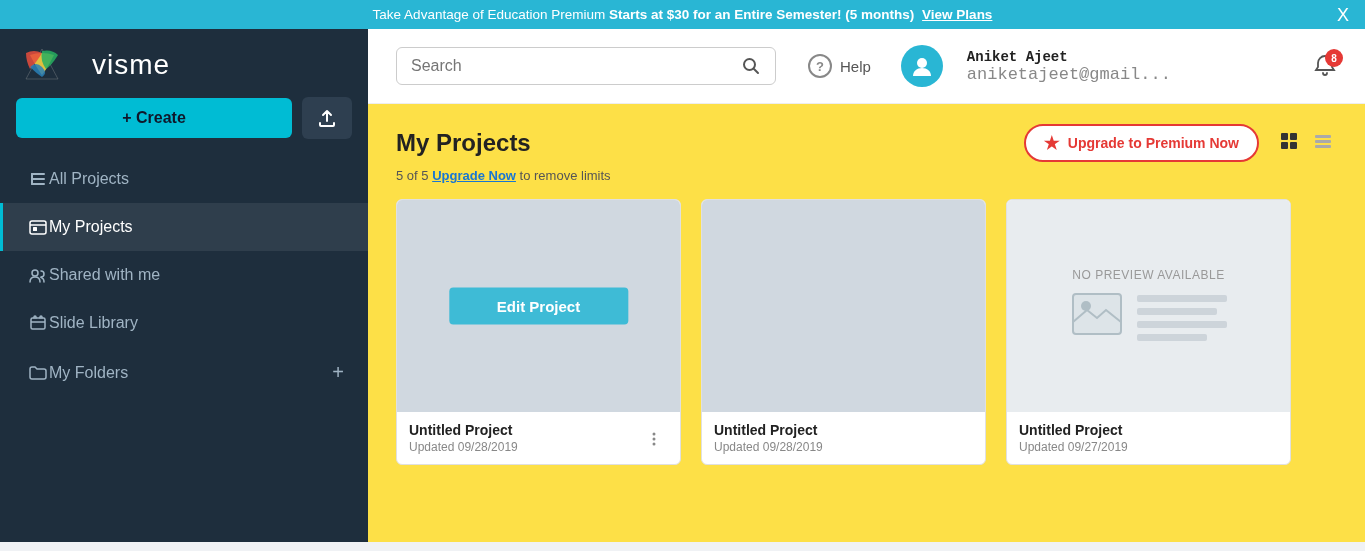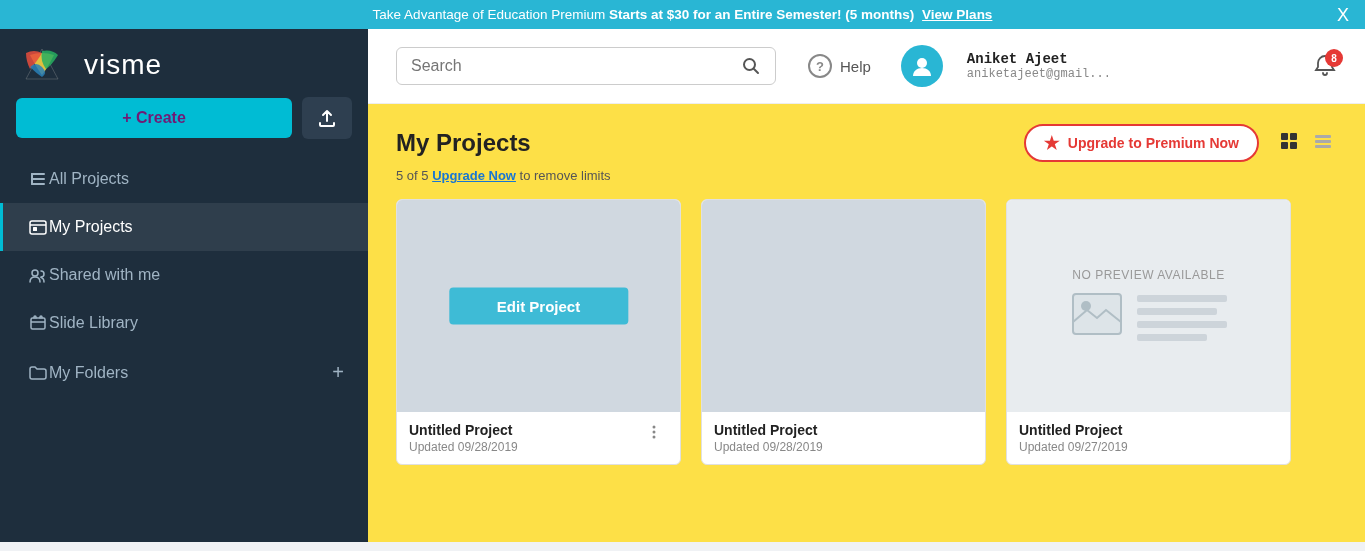--- a/index.html
+++ b/index.html
@@ -41,40 +41,40 @@
       display: flex;
       flex-direction: column;
       padding-bottom: 8px;
       flex-shrink: 0;
     }
 
     .logo-area {
       padding: 18px 20px 14px 20px;
       display: flex;
       align-items: center;
-      gap: 20px;
+      gap: 28px;
     }
 
     .logo-text {
       color: white;
       font-size: 28px;
       font-weight: 400;
       letter-spacing: 1px;
     }
 
     .sidebar-actions {
       display: flex;
       align-items: center;
       gap: 10px;
       padding: 0 16px 16px 16px;
     }
 
     .create-btn {
       background: #00bcd4;
-      color: #701a75;
+      color: #0f172a;
       border: none;
       border-radius: 6px;
       padding: 11px 28px;
       font-size: 16px;
       font-weight: 600;
       cursor: pointer;
       flex: 1;
       display: flex;
       align-items: center;
       justify-content: center;
@@ -229,21 +229,21 @@
       font-family: Liberation Mono, monospace;
     }
 
     .user-name {
       font-size: 14px;
       font-weight: 600;
       color: #222;
     }
 
     .user-email {
-      font-size: 12px;
+      font-size: 17px;
       color: #888;
     }
 
     .notification-btn {
       position: relative;
       margin-left: auto;
       cursor: pointer;
       color: #555;
       font-size: 22px;
       display: flex;
@@ -397,21 +397,21 @@
       padding: 10px 48px;
       border-radius: 4px;
       font-size: 15px;
       font-weight: 600;
       white-space: nowrap;
     }
 
     .project-info {
       padding: 10px 12px;
       display: flex;
-      align-items: flex-start;
+      align-items: flex-end;
       justify-content: space-between;
     }
 
     .project-details { flex: 1; }
 
     .project-name {
       font-size: 14px;
       font-weight: 600;
       color: #222;
     }

